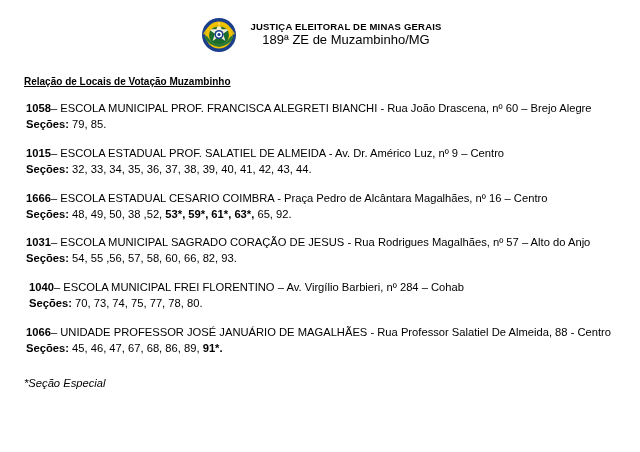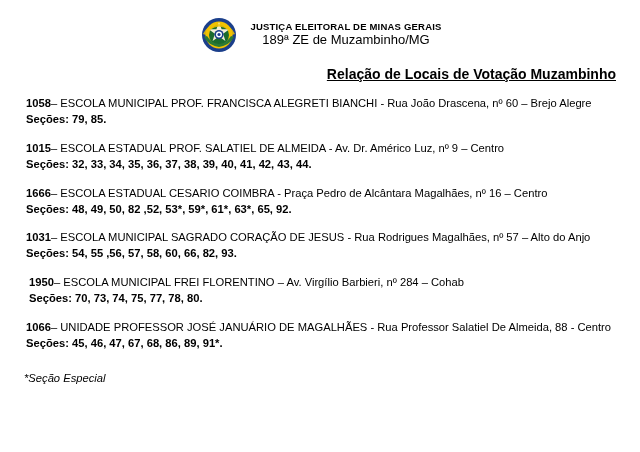--- a/index.html
+++ b/index.html
@@ -48,25 +48,25 @@
     letter-spacing: 0.2px;
   }
   .header-sub {
     font-size: 13px;
     font-weight: normal;
     margin-top: 1px;
   }
 
   
   .doc-title {
-    text-align: right;
-    font-size: 14px;
+    text-align: left;
+    font-size: 10px;
     font-weight: bold;
     text-decoration: underline;
-    margin-top: 8px;
+    margin-top: 18px;
     margin-bottom: 6px;
   }
 
   
   .entries {
     margin-top: 14px;
     padding-left: 2px;
   }
   .entry {
     margin-bottom: 13px;
@@ -83,21 +83,21 @@
     font-weight: normal;
   }
   .secoes-line {
     font-size: 11.2px;
     white-space: nowrap;
   }
   .secoes-label {
     font-weight: bold;
   }
   .secoes-values {
-    font-weight: bold;
+    font-weight: normal;
   }
   .indent-sm { padding-left: 3px; }
 
   .footnote {
     margin-top: 20px;
     font-size: 11.2px;
     font-weight: normal;
     font-style: italic;
   }
 </style>
@@ -148,36 +148,36 @@
       <div class="secoes-line">
         <span class="secoes-label">Seções:</span><span class="secoes-values"> 32, 33, 34, 35, 36, 37, 38, 39, 40, 41, 42, 43, 44.</span>
       </div>
     </div>
 
     <div class="entry">
       <div class="entry-line">
         <span class="code">1666</span><span class="name">– ESCOLA ESTADUAL CESARIO COIMBRA - Praça Pedro de Alcântara Magalhães, nº 16 – Centro</span>
       </div>
       <div class="secoes-line">
-        <span class="secoes-label">Seções:</span><span class="secoes-values"> 48, 49, 50, 82 ,52, </span><span class="secoes-label">53*, 59*, 61*, 63*,</span><span class="secoes-values"> 65, 92.</span>
+        <span class="secoes-label">Seções:</span><span class="secoes-values"> 48, 49, 50, 38 ,52, </span><span class="secoes-label">53*, 59*, 61*, 63*,</span><span class="secoes-values"> 65, 92.</span>
       </div>
     </div>
 
     <div class="entry">
       <div class="entry-line">
         <span class="code">1031</span><span class="name">– ESCOLA MUNICIPAL SAGRADO CORAÇÃO DE JESUS - Rua Rodrigues Magalhães, nº 57 – Alto do Anjo</span>
       </div>
       <div class="secoes-line">
         <span class="secoes-label">Seções:</span><span class="secoes-values"> 54, 55 ,56, 57, 58, 60, 66, 82, 93.</span>
       </div>
     </div>
 
     <div class="entry indent-sm">
       <div class="entry-line">
-        <span class="code"> 1950</span><span class="name">– ESCOLA MUNICIPAL FREI FLORENTINO – Av. Virgílio Barbieri, nº 284 – Cohab</span>
+        <span class="code"> 1040</span><span class="name">– ESCOLA MUNICIPAL FREI FLORENTINO – Av. Virgílio Barbieri, nº 284 – Cohab</span>
       </div>
       <div class="secoes-line">
         <span class="secoes-label">Seções:</span><span class="secoes-values"> 70, 73, 74, 75, 77, 78, 80.</span>
       </div>
     </div>
 
     <div class="entry">
       <div class="entry-line">
         <span class="code">1066</span><span class="name">– UNIDADE PROFESSOR JOSÉ JANUÁRIO DE MAGALHÃES - Rua Professor Salatiel De Almeida, 88 - Centro</span>
       </div>

